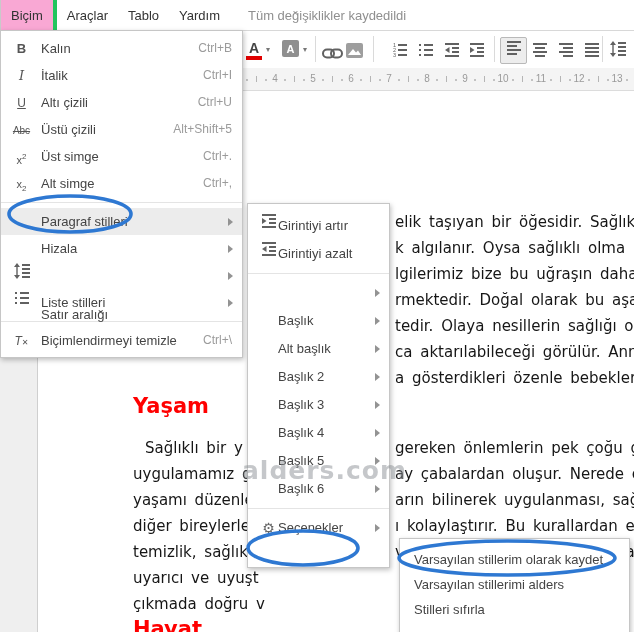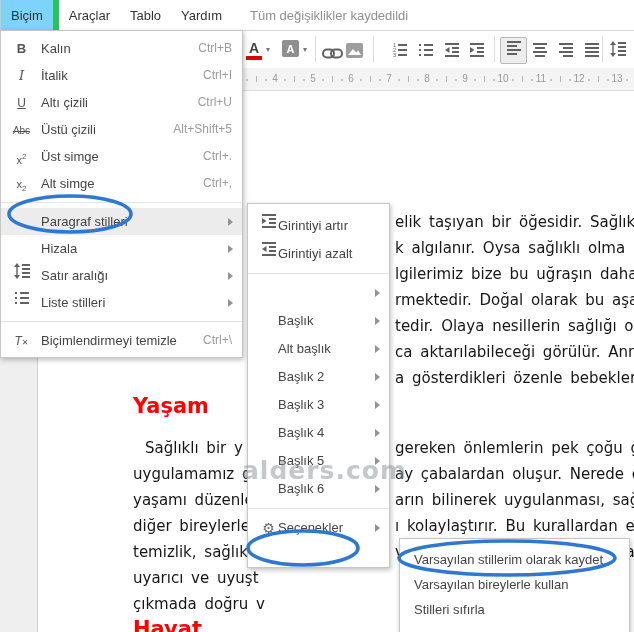--- a/index.html
+++ b/index.html
@@ -10,21 +10,21 @@
   #page{position:absolute;left:37px;top:90px;width:600px;height:545px;background:#fff;
         border-left:1px solid #cfcfcf;border-top:1px solid #e4e4e4;z-index:1;}
   .docline{position:absolute;font-family:"DejaVu Sans", sans-serif;font-size:15px;color:#161616;
            white-space:nowrap;word-spacing:3px;z-index:2;line-height:19px;}
   .red-heading{position:absolute;font-family:"DejaVu Sans", sans-serif;font-weight:bold;
                font-size:21px;z-index:2;white-space:nowrap;}
   
   #menubar{position:absolute;left:0;top:0;width:634px;height:30px;background:#fff;
            border-bottom:1px solid #d8d8d8;z-index:3;display:flex;align-items:stretch;font-size:13px;color:#333;}
   .mb-item{display:flex;align-items:center;padding:0 10px;cursor:pointer;position:relative;}
-  .mb-item.open{background:#7dd3fc;border-left:1px solid #c9c9c9;border-right:6px solid #22c55e;
+  .mb-item.open{background:#f9a8d4;border-left:1px solid #c9c9c9;border-right:4px solid #22c55e;
                 z-index:14;height:31px;box-sizing:border-box;}
   #status{margin-left:18px;color:#8f8f8f;align-self:center;}
   
   #toolbar{position:absolute;left:0;top:31px;width:634px;height:37px;background:#fff;z-index:3;}
   .tbtn{position:absolute;cursor:pointer;}
   .tsep{position:absolute;top:5px;width:1px;height:26px;background:#dadada;}
   .tc{display:inline-block;text-align:center;}
   .tcA{display:block;font-size:14px;font-weight:bold;color:#444;line-height:14px;}
   .tcbar{display:block;width:16px;height:4px;margin-top:1px;}
   .hlbox{display:flex;align-items:center;justify-content:center;width:17px;height:17px;
@@ -269,21 +269,21 @@
       <div class="mrow" style="height: 27px; line-height: 27px;">
         <span class="micon" style="line-height: 27px;"><svg width="16" height="17" viewBox="0 0 16 17">
             <rect x="8" y="1" width="8" height="2" fill="#616161"></rect>
             <rect x="8" y="5" width="8" height="2" fill="#616161"></rect>
             <rect x="8" y="9" width="8" height="2" fill="#616161"></rect>
             <rect x="8" y="13" width="8" height="2" fill="#616161"></rect>
             <path d="M3,0 L6,4 H0 Z" fill="#616161"></path>
             <rect x="2.3" y="3" width="1.4" height="10" fill="#616161"></rect>
             <path d="M3,16 L0,12 H6 Z" fill="#616161"></path>
           </svg></span>
-        <span class="lbl" style="left: 40px;">Satır aralığı</span>
+        <span class="lbl" style="left: 40px; margin-top: 39px;">Satır aralığı</span>
         <span class="marrow"></span>
       </div>
       <div class="mrow" style="height: 27px; line-height: 27px;">
         <span class="micon" style="line-height: 27px;"><svg width="16" height="17" viewBox="0 0 16 17">
             <rect x="6" y="2" width="9" height="2" fill="#616161"></rect>
             <rect x="6" y="7" width="9" height="2" fill="#616161"></rect>
             <rect x="6" y="12" width="9" height="2" fill="#616161"></rect>
             <rect x="1" y="2" width="2" height="2" fill="#616161"></rect>
             <rect x="1" y="7" width="2" height="2" fill="#616161"></rect>
             <rect x="1" y="12" width="2" height="2" fill="#616161"></rect>
@@ -356,21 +356,21 @@
         <span class="micon" style="line-height: 28px;"><span style="font-size:14px;color:#666">⚙</span></span>
         <span class="lbl" style="left: 30px;">Seçenekler</span>
         <span class="marrow"></span>
       </div>
     </div>
   <div id="options-submenu" class="panel">
       <div class="mrow" style="height: 25px; line-height: 25px;">
         <span class="lbl" style="left: 14px;">Varsayılan stillerim olarak kaydet</span>
       </div>
       <div class="mrow" style="height: 25px; line-height: 25px;">
-        <span class="lbl" style="left: 14px;">Varsayılan bireylerle kullan</span>
+        <span class="lbl" style="left: 14px;">Varsayılan stillerimi alders</span>
       </div>
       <div class="mrow" style="height: 25px; line-height: 25px;">
         <span class="lbl" style="left: 14px;">Stilleri sıfırla</span>
       </div>
     </div>
 
   <div id="watermark">alders.com</div>
   <svg id="annotations" width="634" height="632">
       <ellipse cx="70" cy="214" rx="61" ry="18" fill="none" stroke="#2e78d2" stroke-width="3.6"></ellipse>
       <ellipse cx="303" cy="548" rx="55" ry="17" fill="none" stroke="#2e78d2" stroke-width="3.6"></ellipse>

